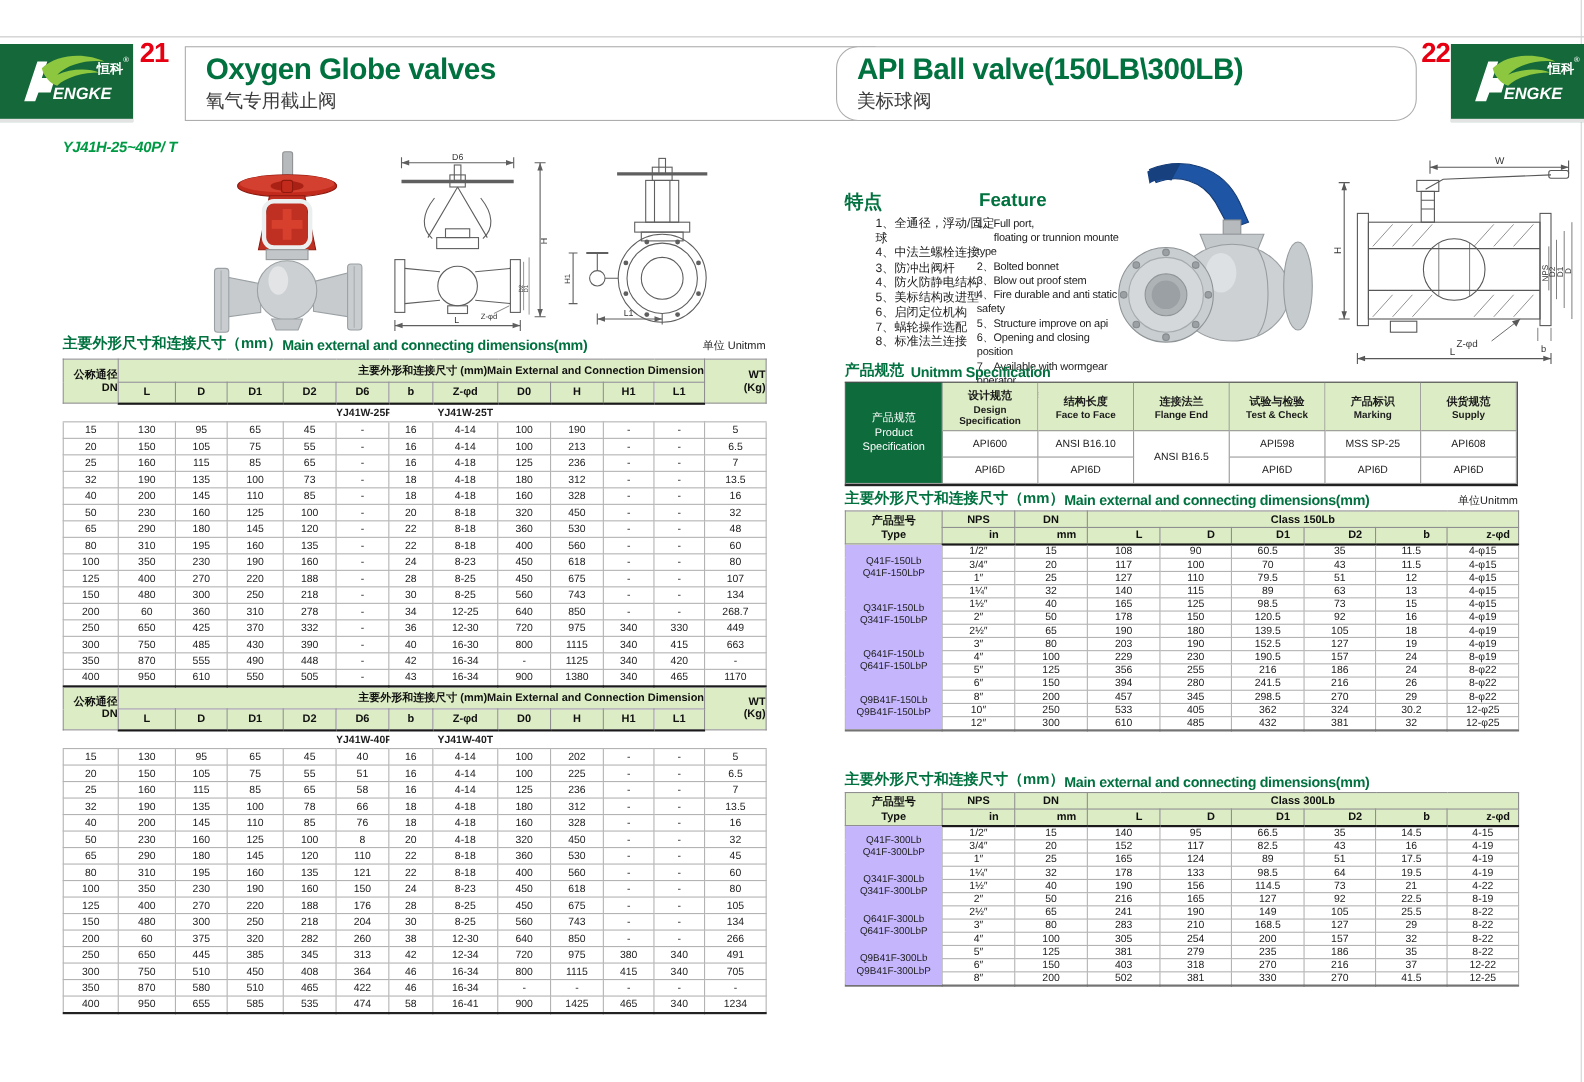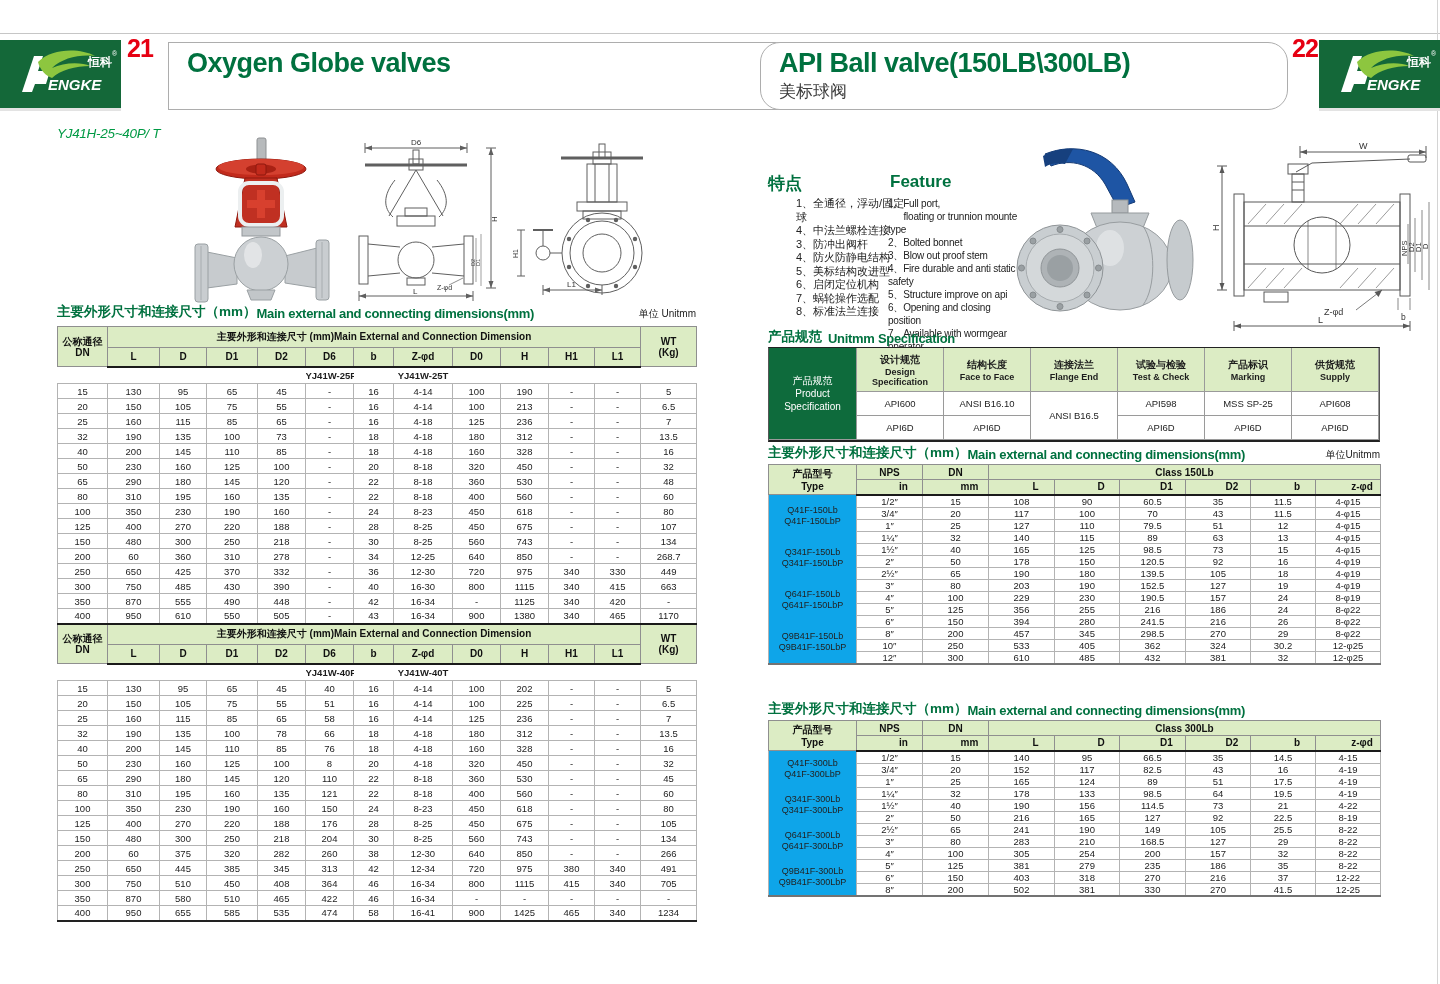--- a/index.html
+++ b/index.html
@@ -9,49 +9,49 @@
   .top-rule { position:absolute; left:0; top:33px; width:1440px; height:1px; background:#c6c6c6; }
   .page-edge { position:absolute; left:1437px; top:0; width:1px; height:984px; background:#d4d4d4; }
 
   .logo-block { position:absolute; top:40px; width:121px; height:71px; background:#146839; border-bottom:3px solid #e3e3e3; }
   .page-num { position:absolute; top:34px; color:#e60012; font-size:25px; font-weight:bold; letter-spacing:-1px; }
 
   .title-box { position:absolute; top:42px; height:68px; background:#fff; border:1px solid #adadad; padding:6px 0 0 18px; }
   .title-box h1 { color:#00713f; font-size:27px; font-weight:bold; letter-spacing:-0.5px; line-height:1.1; }
   .title-box .sub { color:#3c3c3c; font-size:17px; margin-top:1px; }
 
-  .model-label { position:absolute; left:57px; top:126px; color:#009a44; font-weight:normal; font-style:italic; font-size:13.5px; letter-spacing:-0.3px; }
+  .model-label { position:absolute; left:57px; top:126px; color:#009a44; font-weight:bold; font-style:italic; font-size:13.5px; letter-spacing:-0.3px; }
 
   .sec-title { position:absolute; display:flex; align-items:flex-end; }
   .sec-title .zh { color:#00713f; font-weight:bold; font-size:13.5px; }
   .sec-title .en { color:#00713f; font-weight:bold; font-size:13px; letter-spacing:-0.3px; }
   .sec-title .unit { position:absolute; right:0; bottom:0; font-size:10px; color:#222; font-weight:normal; }
 
   table { border-collapse:collapse; table-layout:fixed; }
 
   
   .gtable { position:absolute; left:57px; top:326px; width:639px; border-bottom:2px solid #222; }
   .gtable th, .gtable td { border:1px solid #b3b3b3; font-size:9.5px; text-align:center; vertical-align:middle; padding:0; color:#1c1c1c; font-weight:normal; overflow:hidden; white-space:nowrap; }
   .gtable td { height:15px; }
   .gtable .h1 th, .gtable .h2 th { background:#dcecc4; font-weight:bold; color:#101010; border-color:#8f8f8f; font-size:10px; }
-  .gtable .h1 th { height:21px; }
+  .gtable .h1 th { height:21px;text-align:right; }
   .gtable .h2 th { height:19px; border-bottom:2px solid #1a1a1a; }
   .gtable .h1 .two div { line-height:11px; }
   .gtable .mrow td { border-left:none; border-right:none; border-bottom:1px solid #b3b3b3; height:17px; font-weight:bold; }
   .gtable tbody.sec2 .h1 th { border-top:2px solid #1a1a1a; }
 
   
   .vtable { width:612px; border-bottom:2px solid #737373; }
   .vtable th, .vtable td { border:1px solid #b3b3b3; font-size:9.5px; text-align:center; vertical-align:middle; padding:0; color:#1c1c1c; font-weight:normal; white-space:nowrap; }
   .vtable td { height:12px; }
   .vtable .vh th { background:#dcecc4; font-weight:bold; color:#101010; height:15px; font-size:10px; border-color:#8f8f8f; }
   .vtable .vh tr:last-child th { border-bottom:2px solid #1a1a1a;padding-left:28px; }
   .vtable .type-head { background:#0e6b3c; color:#fff; font-size:10.5px; font-weight:bold; border-color:#0e6b3c; }
   .vtable .type-head div { line-height:13px; }
-  .vtable .type-cell { position:relative; background:#0ea5e9; }
+  .vtable .type-cell { position:relative; background:#c4b5fd; }
   .type-labels { position:absolute; left:0; top:0; right:0; bottom:0; display:flex; flex-direction:column; justify-content:space-around; align-items:center; }
   .type-group div { font-size:9px; line-height:10.5px; color:#222; }
 
   
   .spec-grid { position:absolute; left:768px; top:347px; width:612px; display:grid; grid-template-columns:88px repeat(6,1fr); grid-template-rows:44px 24px 24px; border:1px solid #555; border-top:1.5px solid #222; border-bottom:2px solid #222; }
   .sg { border-right:1px solid #9a9a9a; border-bottom:1px solid #9a9a9a; display:flex; flex-direction:column; align-items:center; justify-content:center; font-size:9.5px; color:#1c1c1c; text-align:center; }
   .sg:nth-last-child(-n+1) {}
   .sg.dark { background:#0e6b3c; color:#fff; font-size:10px; line-height:13px; }
   .sg.head { background:#dcecc4; font-weight:bold; }
   .sg.head .zh { font-size:10px; } .sg.head .en { font-size:9px; font-weight:bold; }
@@ -75,20 +75,21 @@
       <path d="M22,52 L34,16 L43,16 L38,31 L50,31 L46,44 L35,44 L32,52 Z" fill="#ffffff"></path>
       <path d="M38,22 C52,8 80,8 95,16 C80,14 62,18 52,28 C64,22 82,22 90,26 C76,26 60,30 52,38 C46,36 40,30 38,22 Z" fill="#8dc63f"></path>
       <text x="48" y="50" fill="#ffffff" font-size="15" font-weight="bold" font-style="italic">ENGKE</text>
       <text x="88" y="26" fill="#ffffff" font-size="12" font-weight="bold">恒科</text>
       <text x="112" y="16" fill="#ffffff" font-size="7">®</text>
     </svg>
   </div>
   <div class="page-num" style="left:127px;">21</div>
   <div class="title-box" style="left:168px; width:628px;">
     <h1>Oxygen Globe valves</h1>
+    <div class="sub">氧气专用截止阀</div>
   </div>
 
   <div class="title-box" style="left:760px; width:528px;border-radius:20px;">
     <h1>API Ball valve(150LB\300LB)</h1>
     <div class="sub">美标球阀</div>
   </div>
   <div class="page-num" style="left:1292px;">22</div>
   <div class="logo-block" style="left:1319px;">
     <svg width="121" height="68" viewBox="0 0 121 68">
       <path d="M22,52 L34,16 L43,16 L38,31 L50,31 L46,44 L35,44 L32,52 Z" fill="#ffffff"></path>

